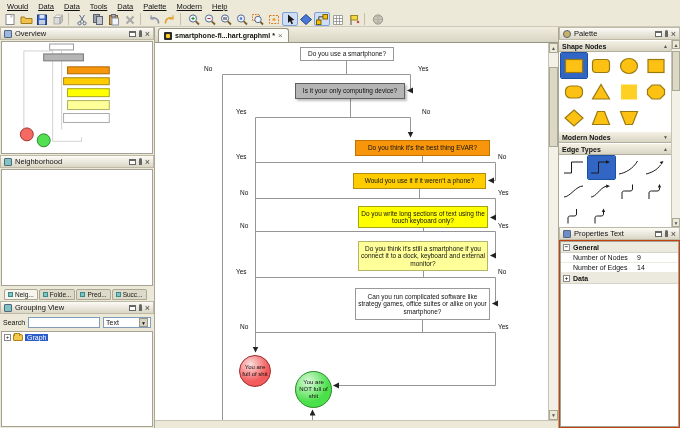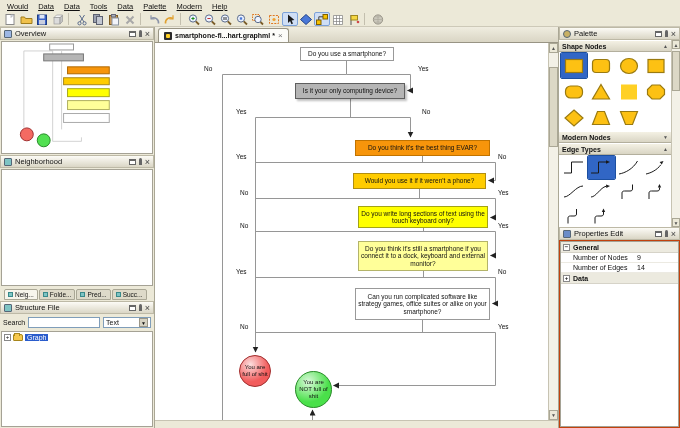--- a/index.html
+++ b/index.html
@@ -308,21 +308,21 @@
         <span class="ntab">
             <span class="sq"></span>
             <span>Succ...</span>
           </span>
       </div>
     </div>
 
     <div class="panel" style="flex:1">
       <div class="ptitle">
         <span class="picon" style="background:#7ec4c4"></span>
-        <span class="lbl">Structure File</span>
+        <span class="lbl">Grouping View</span>
         <span class="wbox">
           <span class="w-float"></span>
           <span class="w-pin"></span>
           <span class="w-close">×</span>
         </span>
       </div>
       <div class="search-row">
         <span>Search</span>
         <input class="search-input" value="" style="">
         <span class="selectbox">
@@ -554,21 +554,21 @@
           <div class="sbtn">▲</div>
           <div class="sthumb"></div>
           <div class="sbtn" style="margin-top:auto">▼</div>
         </div>
       </div>
     </div>
 
     <div class="panel" style="flex:1">
       <div class="ptitle">
         <span class="picon" style="background:#6a8cc8"></span>
-        <span class="lbl">Properties Edit</span>
+        <span class="lbl">Properties Text</span>
         <span class="wbox">
           <span class="w-float"></span>
           <span class="w-pin"></span>
           <span class="w-close">×</span>
         </span>
       </div>
       <div class="props">
         <div class="pgroup">
           <span class="expander">−</span>
           <span>General</span>

